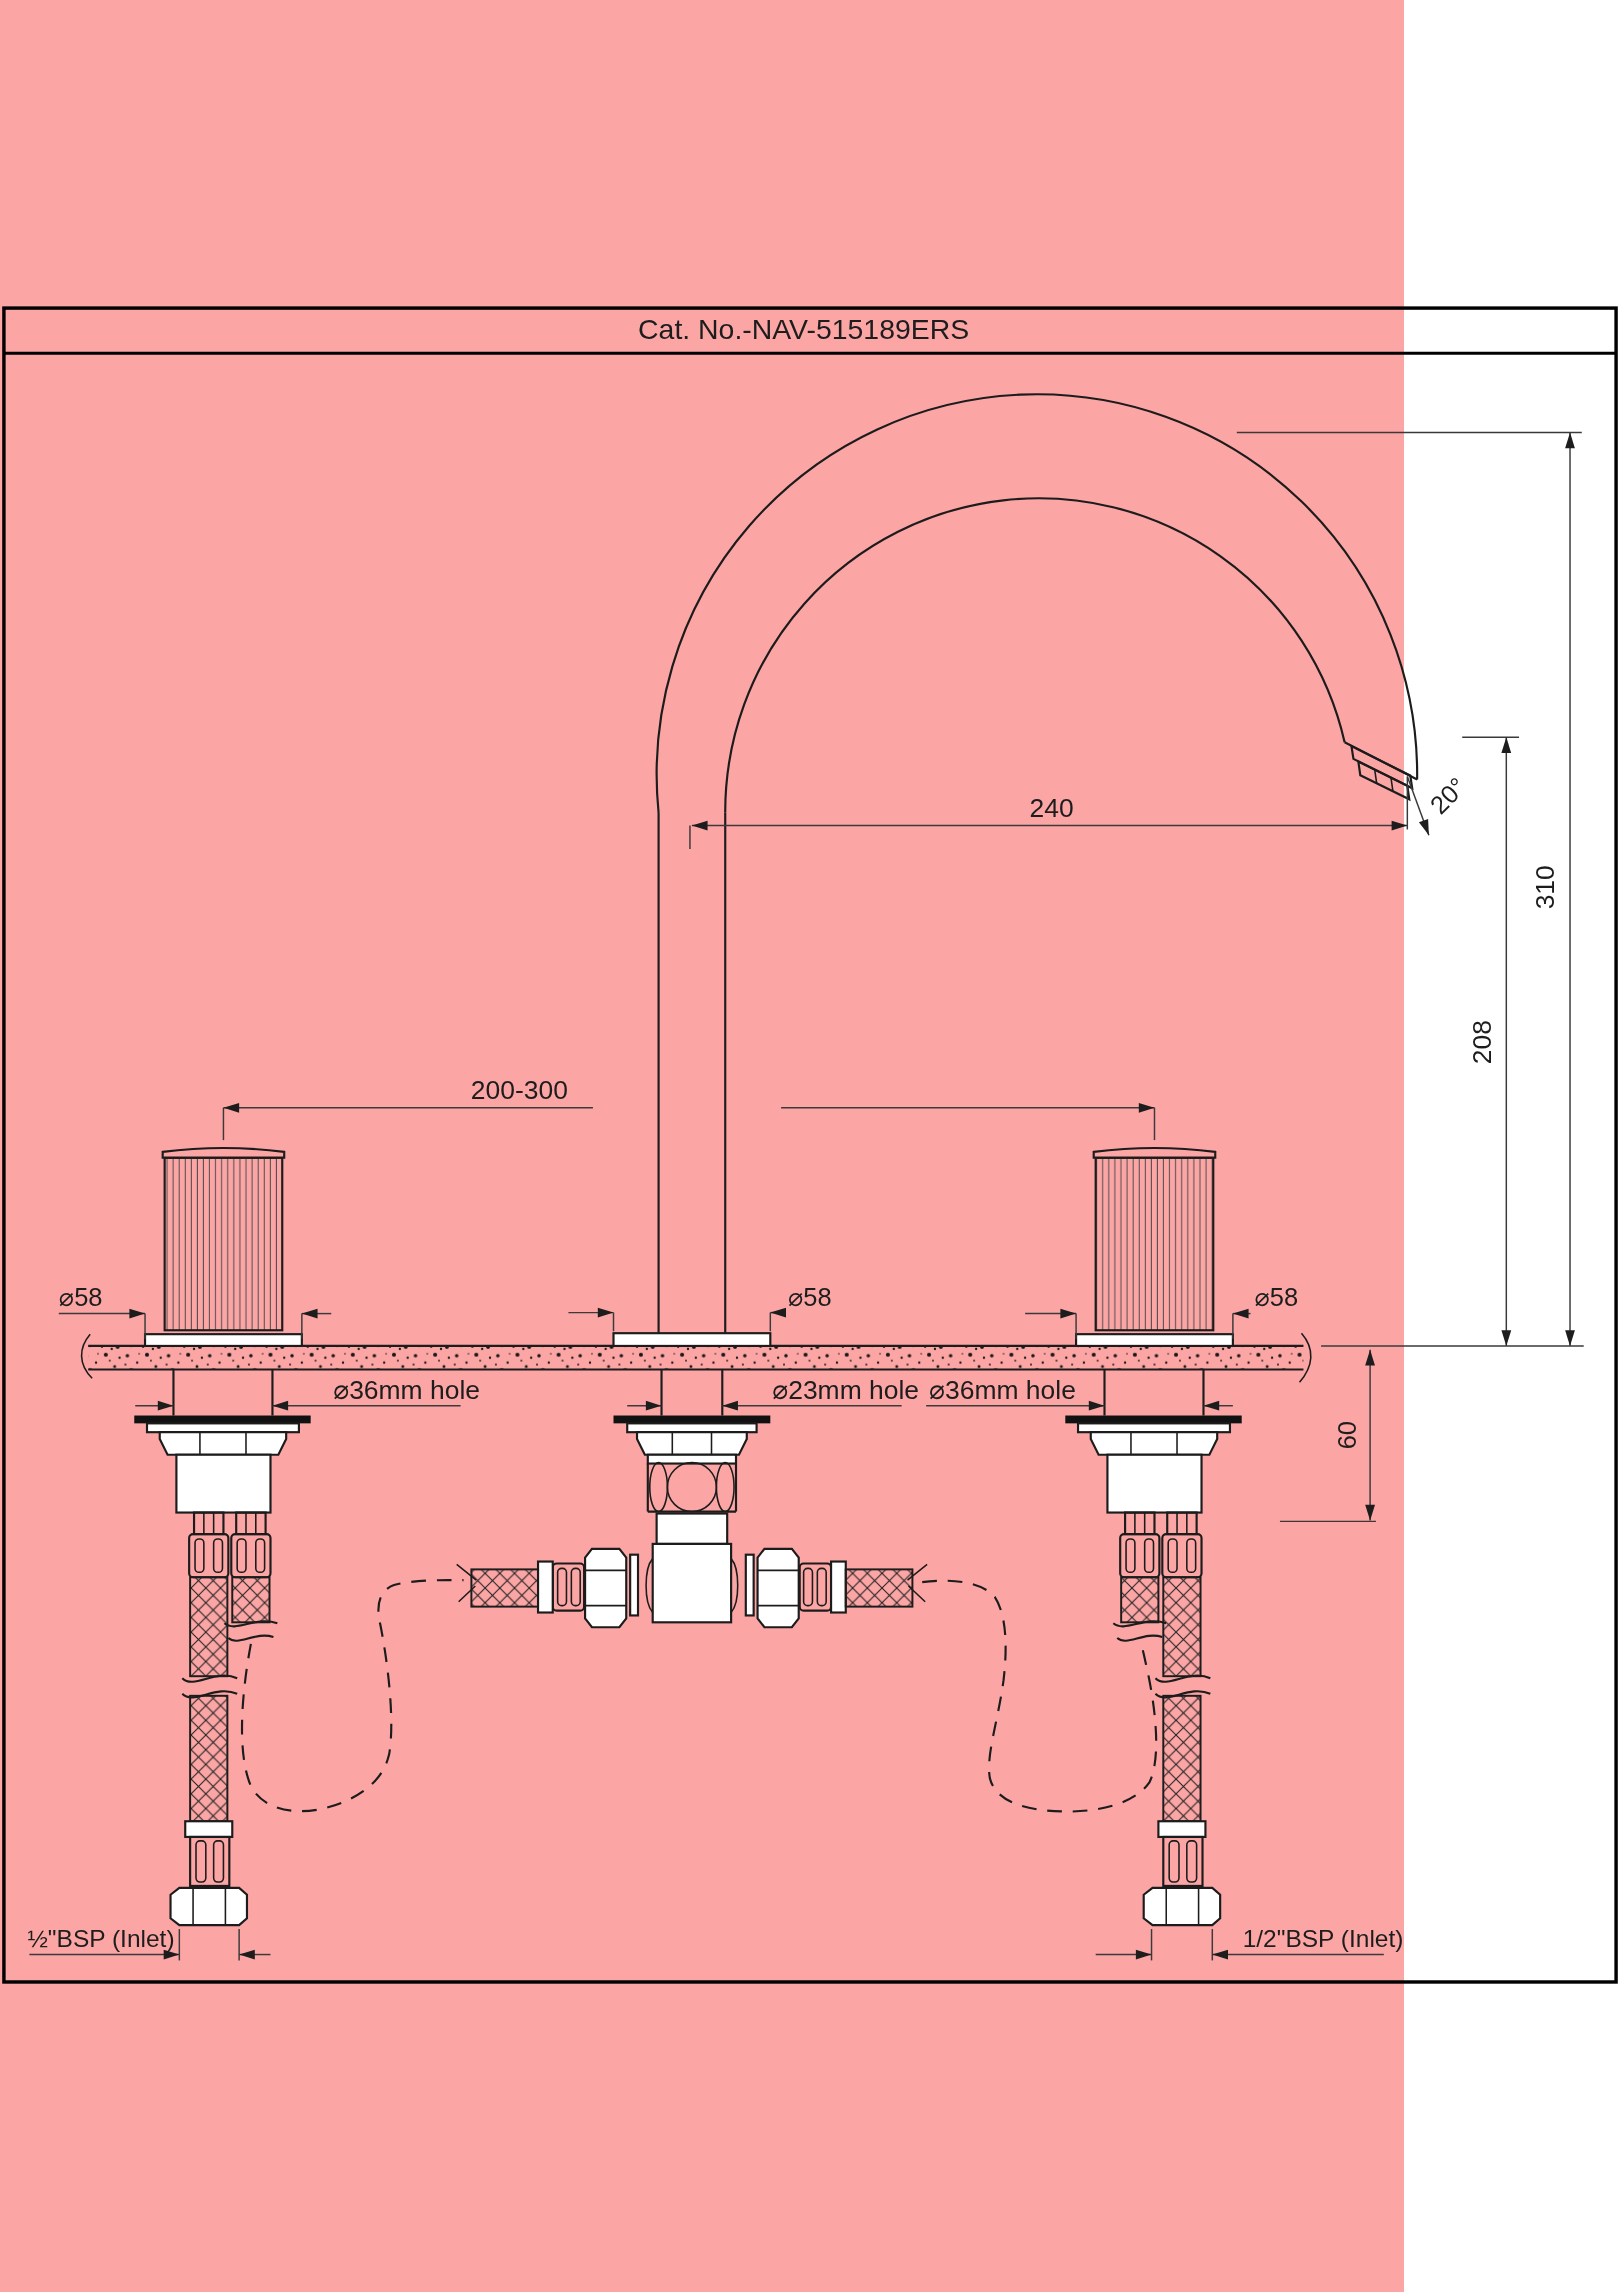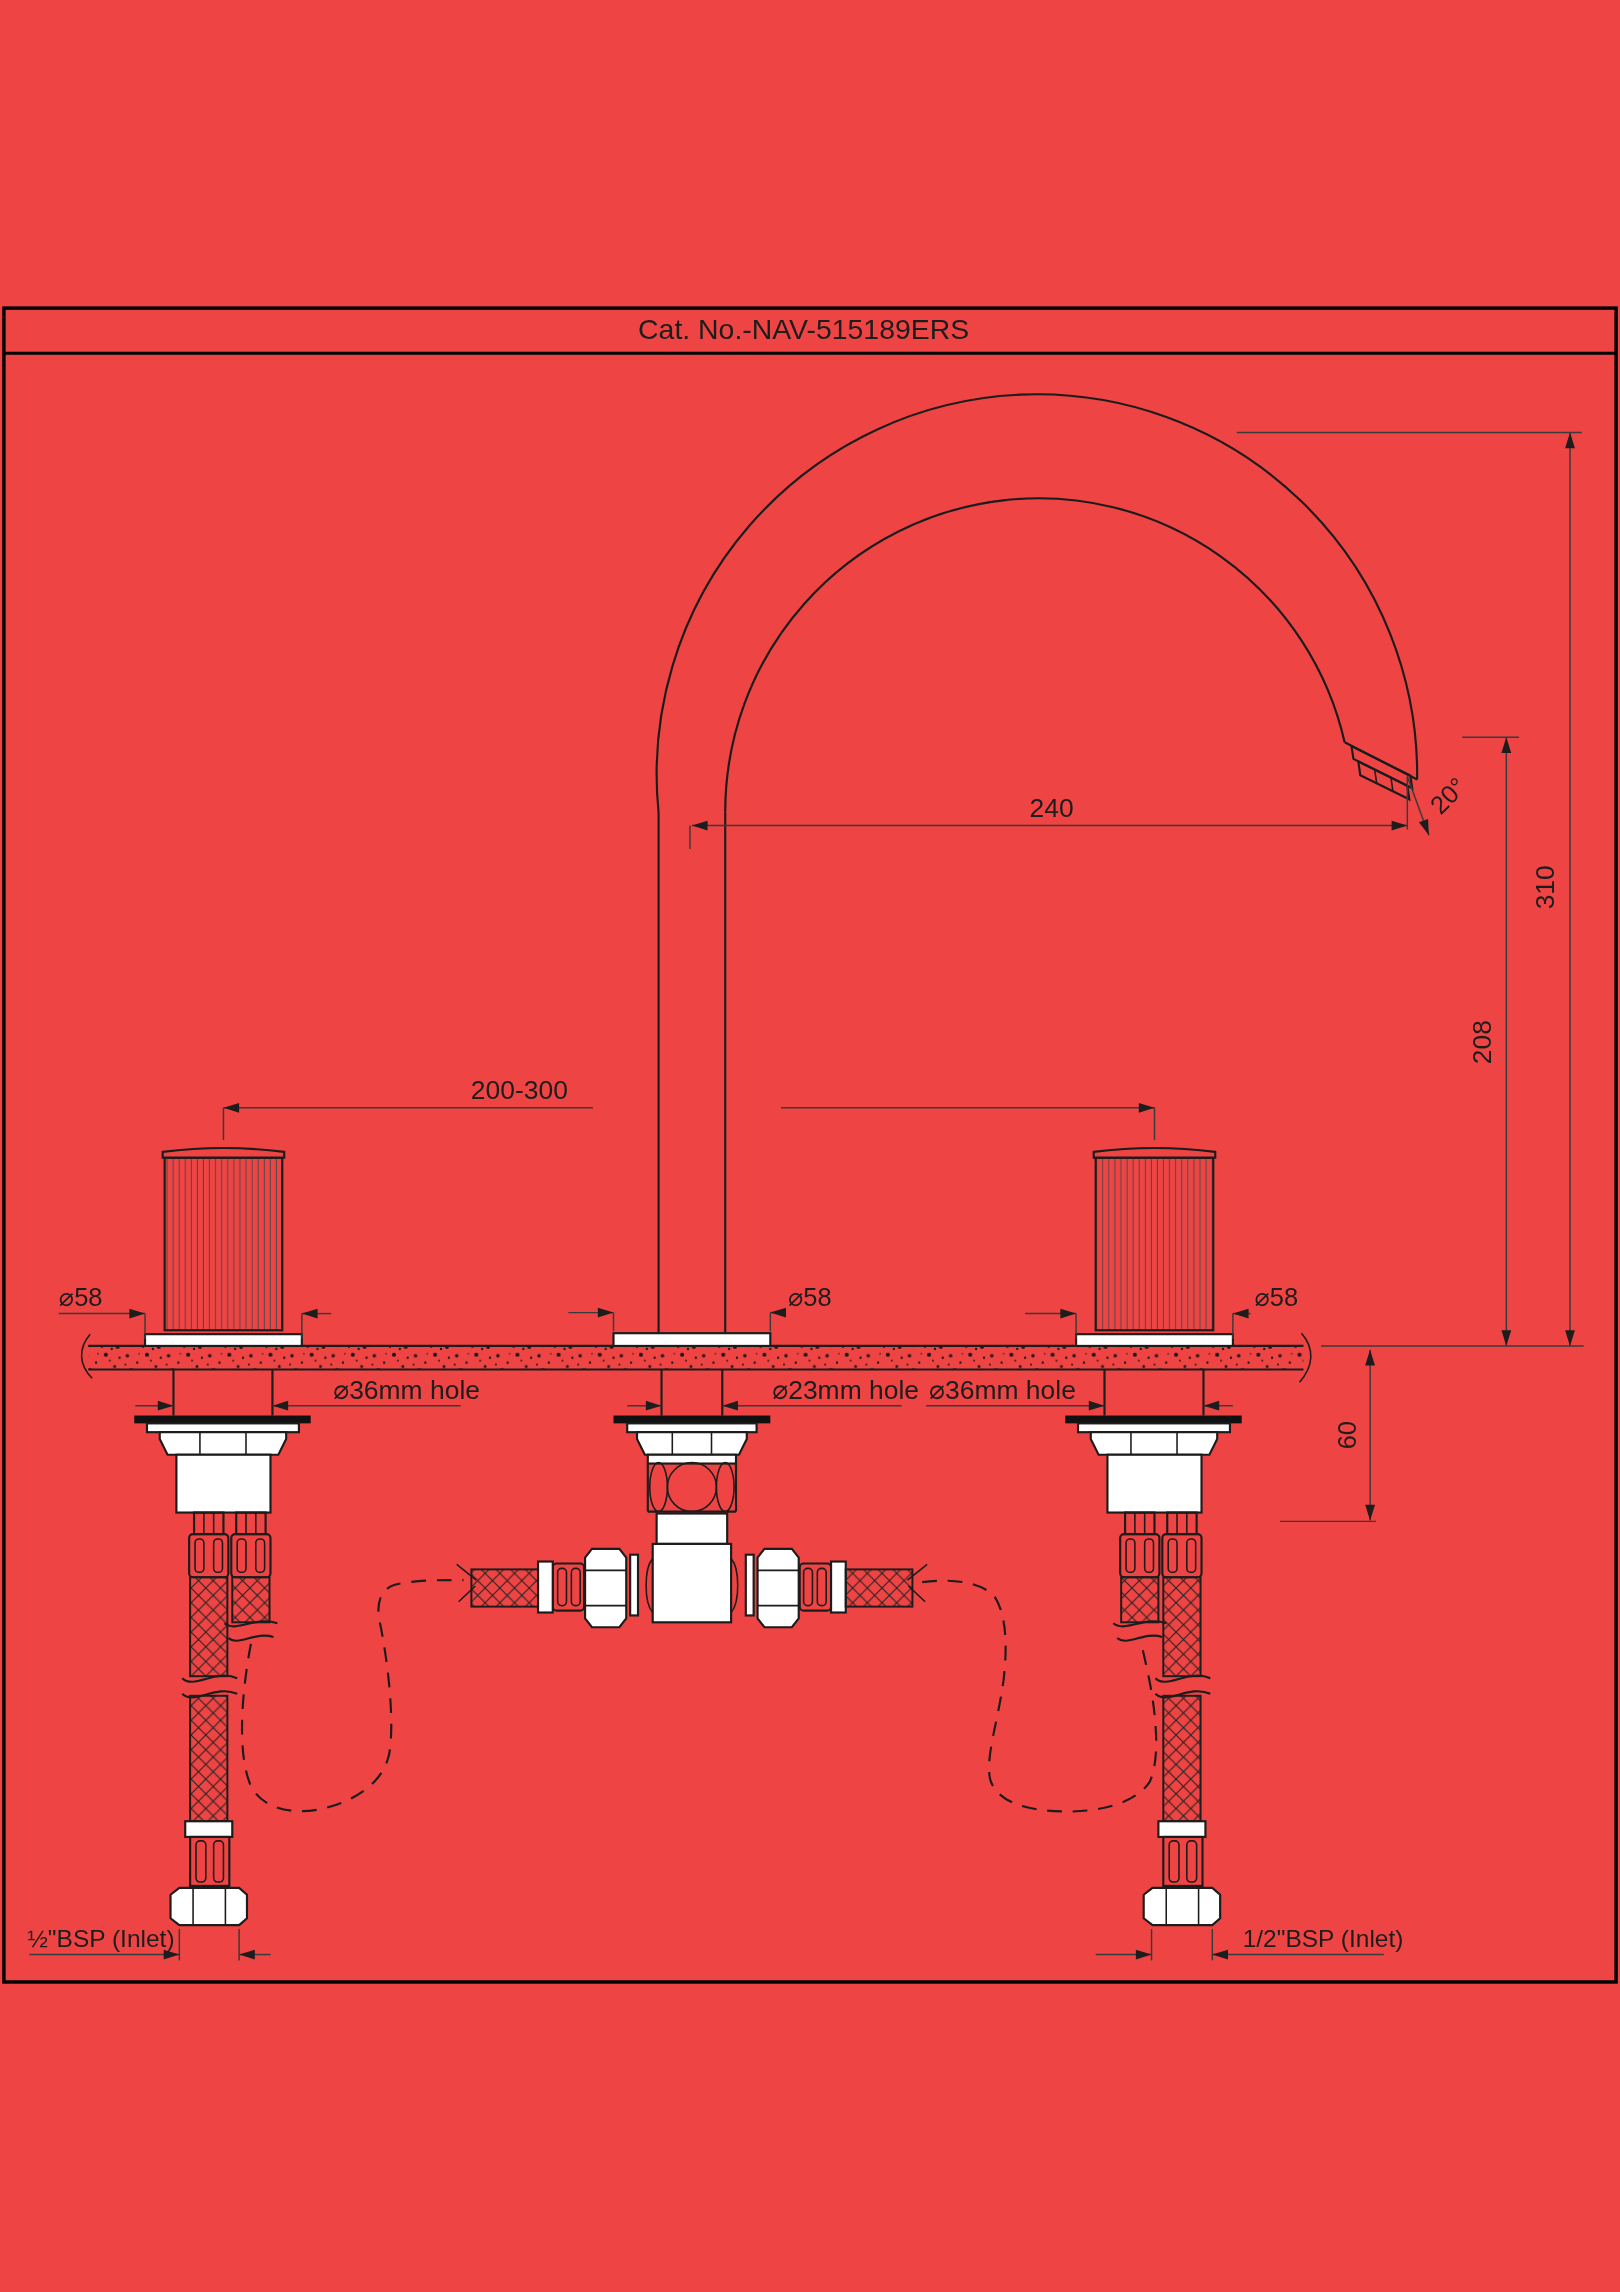--- a/index.html
+++ b/index.html
@@ -1,16 +1,16 @@
 <!DOCTYPE html>
 <html><head>
 <meta charset="utf-8">
 <style>
   html,body{margin:0;padding:0;background:#ffffff;}
-  .sheet{width:1620px;height:2293px;position:relative;background:#ef4444;
+  .sheet{width:1404px;height:2293px;position:relative;background:#fca5a5;
          font-family:"Liberation Sans","DejaVu Sans",sans-serif;}
   svg{position:absolute;left:0;top:0;}
   text{fill:#1d1d1d;}
   .t-title{font-size:29px;}
   .t-dim{font-size:27px;}
   .t-dim-s{font-size:26px;}
   .t-bsp{font-size:25px;}
   .obj{stroke:#1c1c1c;stroke-width:2.2;fill:none;}
   .objthin{stroke:#1c1c1c;stroke-width:1.6;fill:none;}
   .white{fill:#ffffff;}

